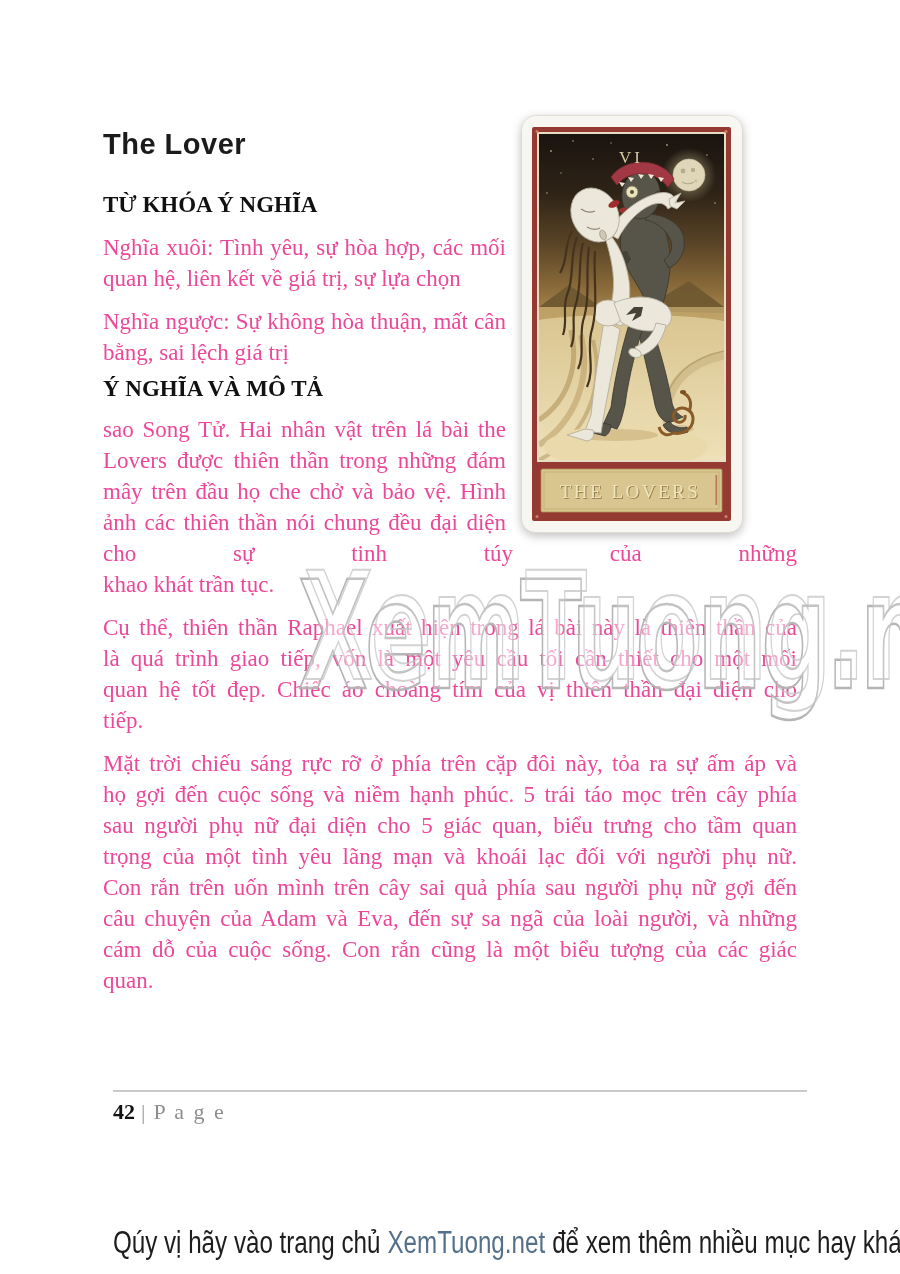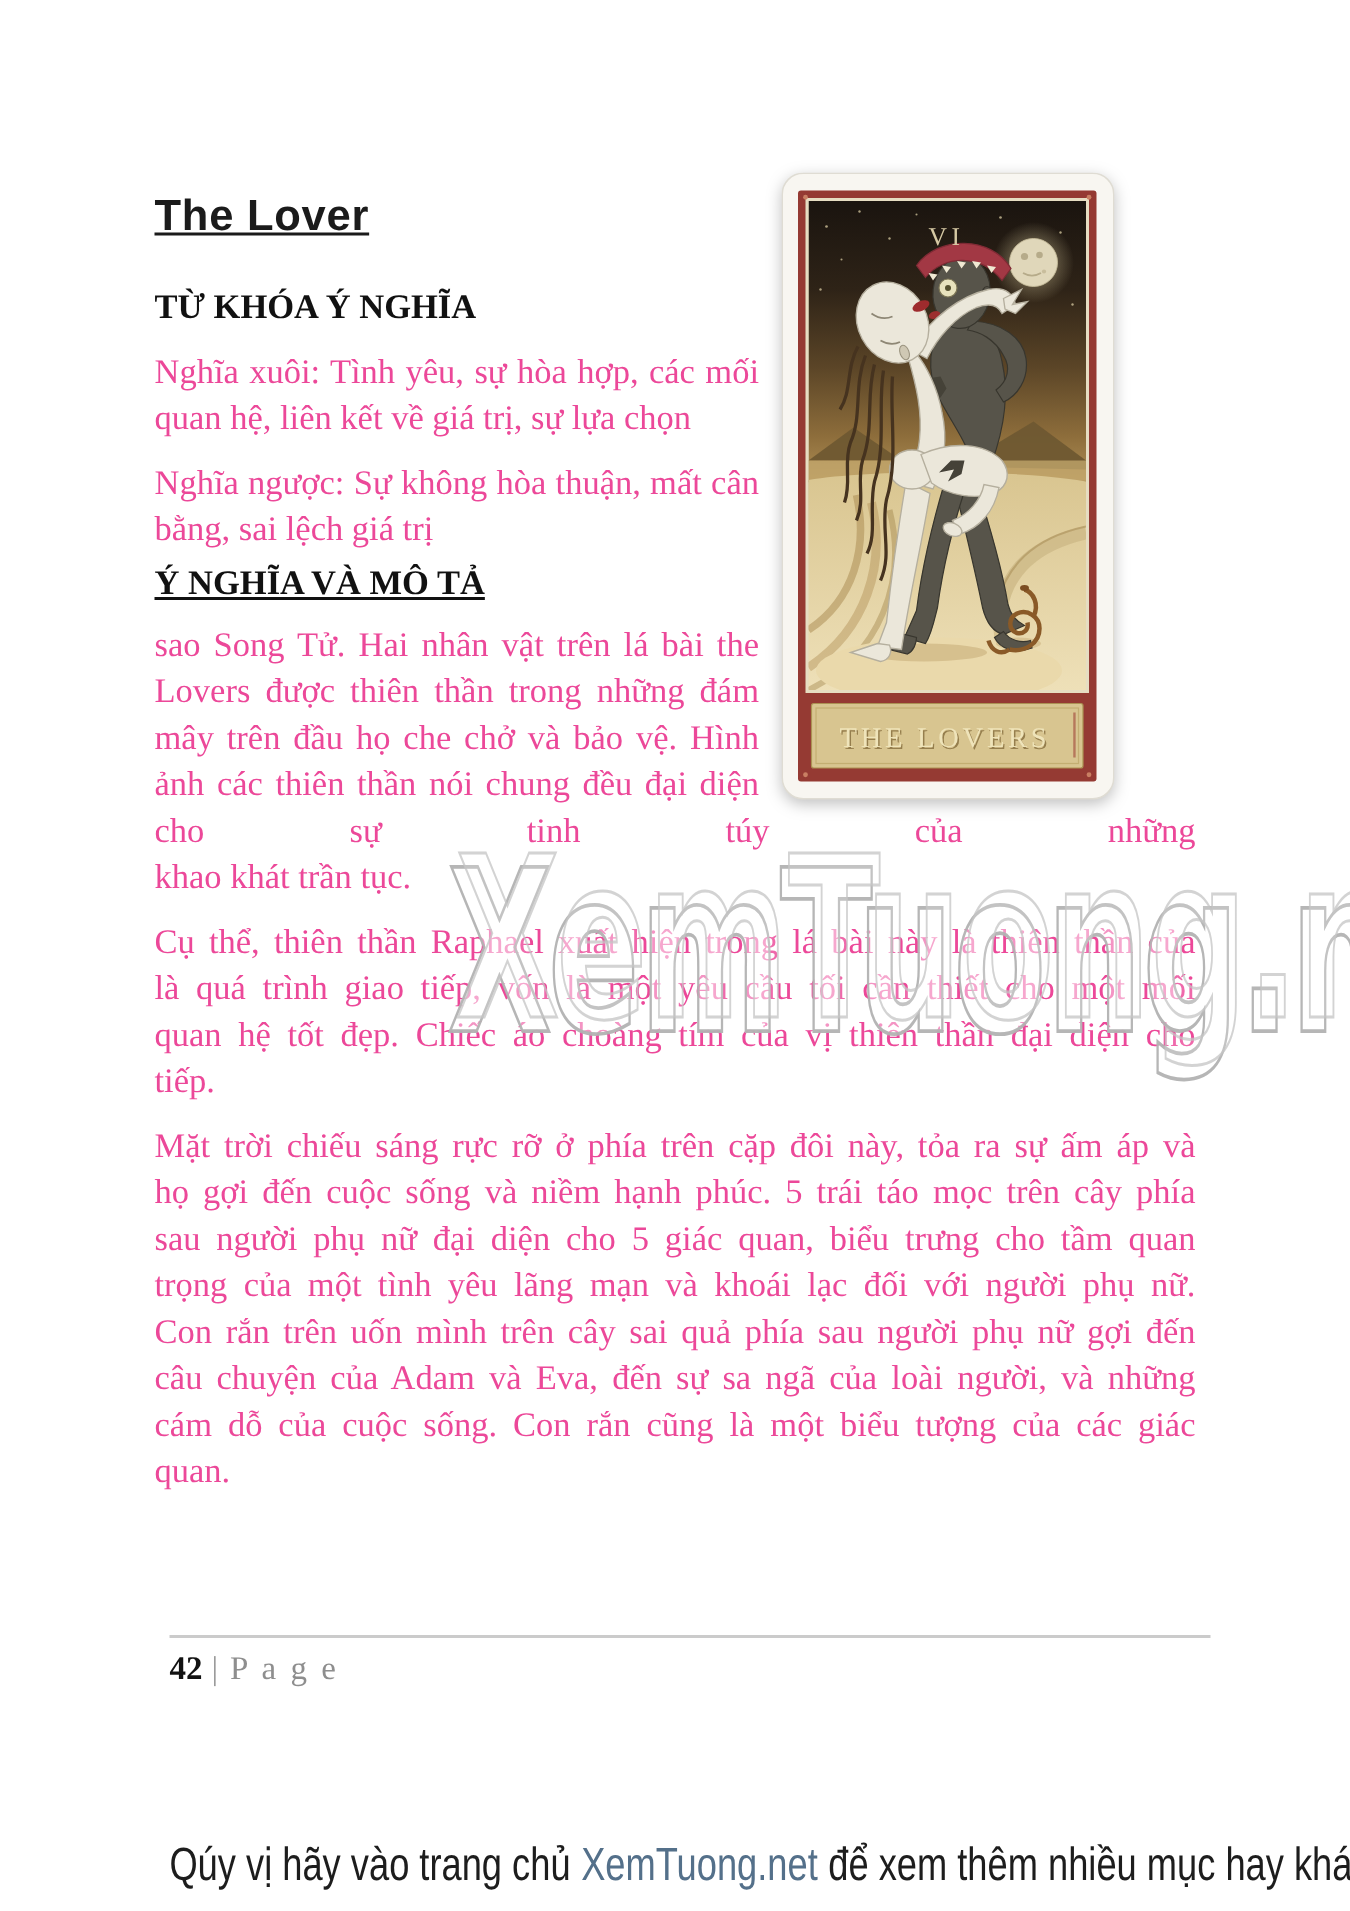--- a/index.html
+++ b/index.html
@@ -11,27 +11,27 @@
   
   .content { position:absolute; left:103px; top:118px; width:694px; }
   .card-float {
     float:right; width:228px; height:404px;
     margin:-3px 48px 0 15px;
   }
   .card-float svg { display:block; filter:drop-shadow(0 3px 5px rgba(0,0,0,.25)); }
   h1.doc-title {
     font-family:"Liberation Sans","DejaVu Sans",sans-serif;
     font-weight:bold; font-size:29px; line-height:32px; letter-spacing:.5px;
-    color:#1b1b1b; margin:10px 0 0 0;text-decoration:underline;
+    color:#1b1b1b; margin:10px 0 0 0;
   }
   h2.sec-heading {
     font-size:23px; line-height:26px; font-weight:bold; color:#111;
     margin:32px 0 14px 0;
   }
-  h2.sec-heading.second { margin:8px 0 12px 0;text-decoration:underline; }
+  h2.sec-heading.second { margin:8px 0 12px 0; }
   .para { margin-top:12px; font-size:23px; line-height:31px; color:#ec4899; }
   .para:first-of-type { margin-top:0; }
   .pline { text-align:justify; text-align-last:justify; }
   .para .pline:last-child { text-align-last:left; }
   
   .watermark {
     position:absolute; left:55px; top:561px; width:740px; text-align:center;
     z-index:5; pointer-events:none;
   }
   .wm-inner {

